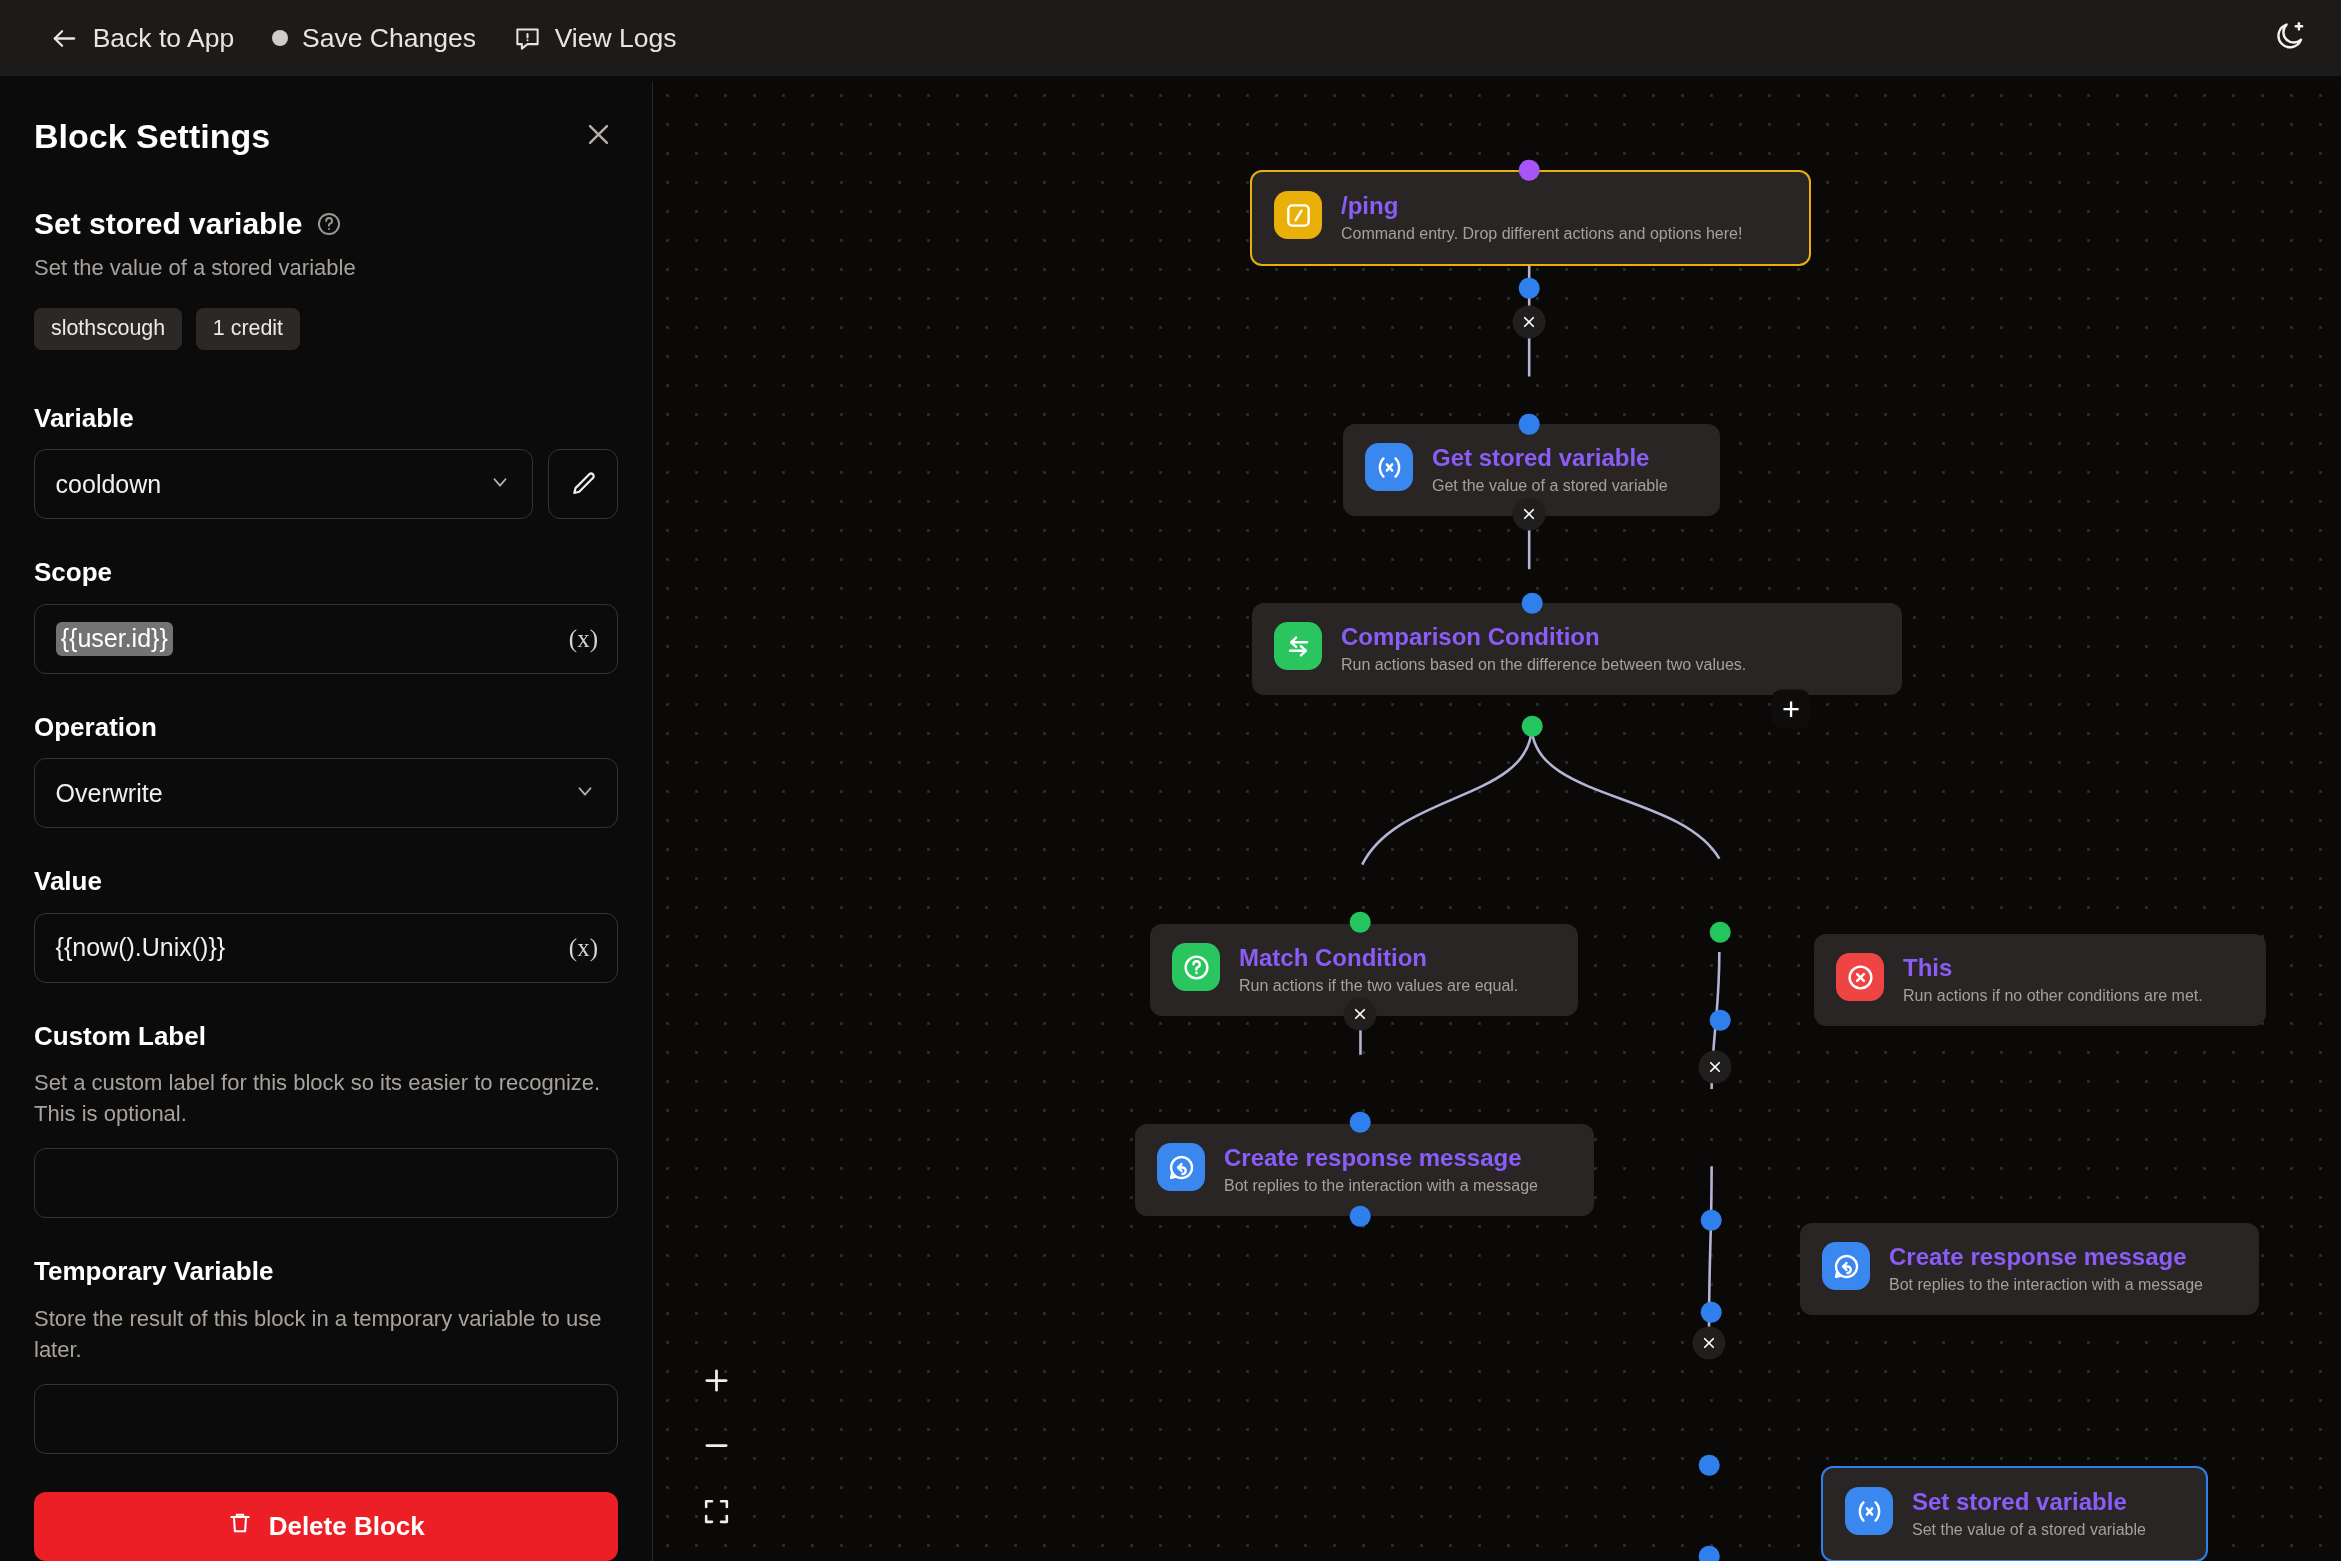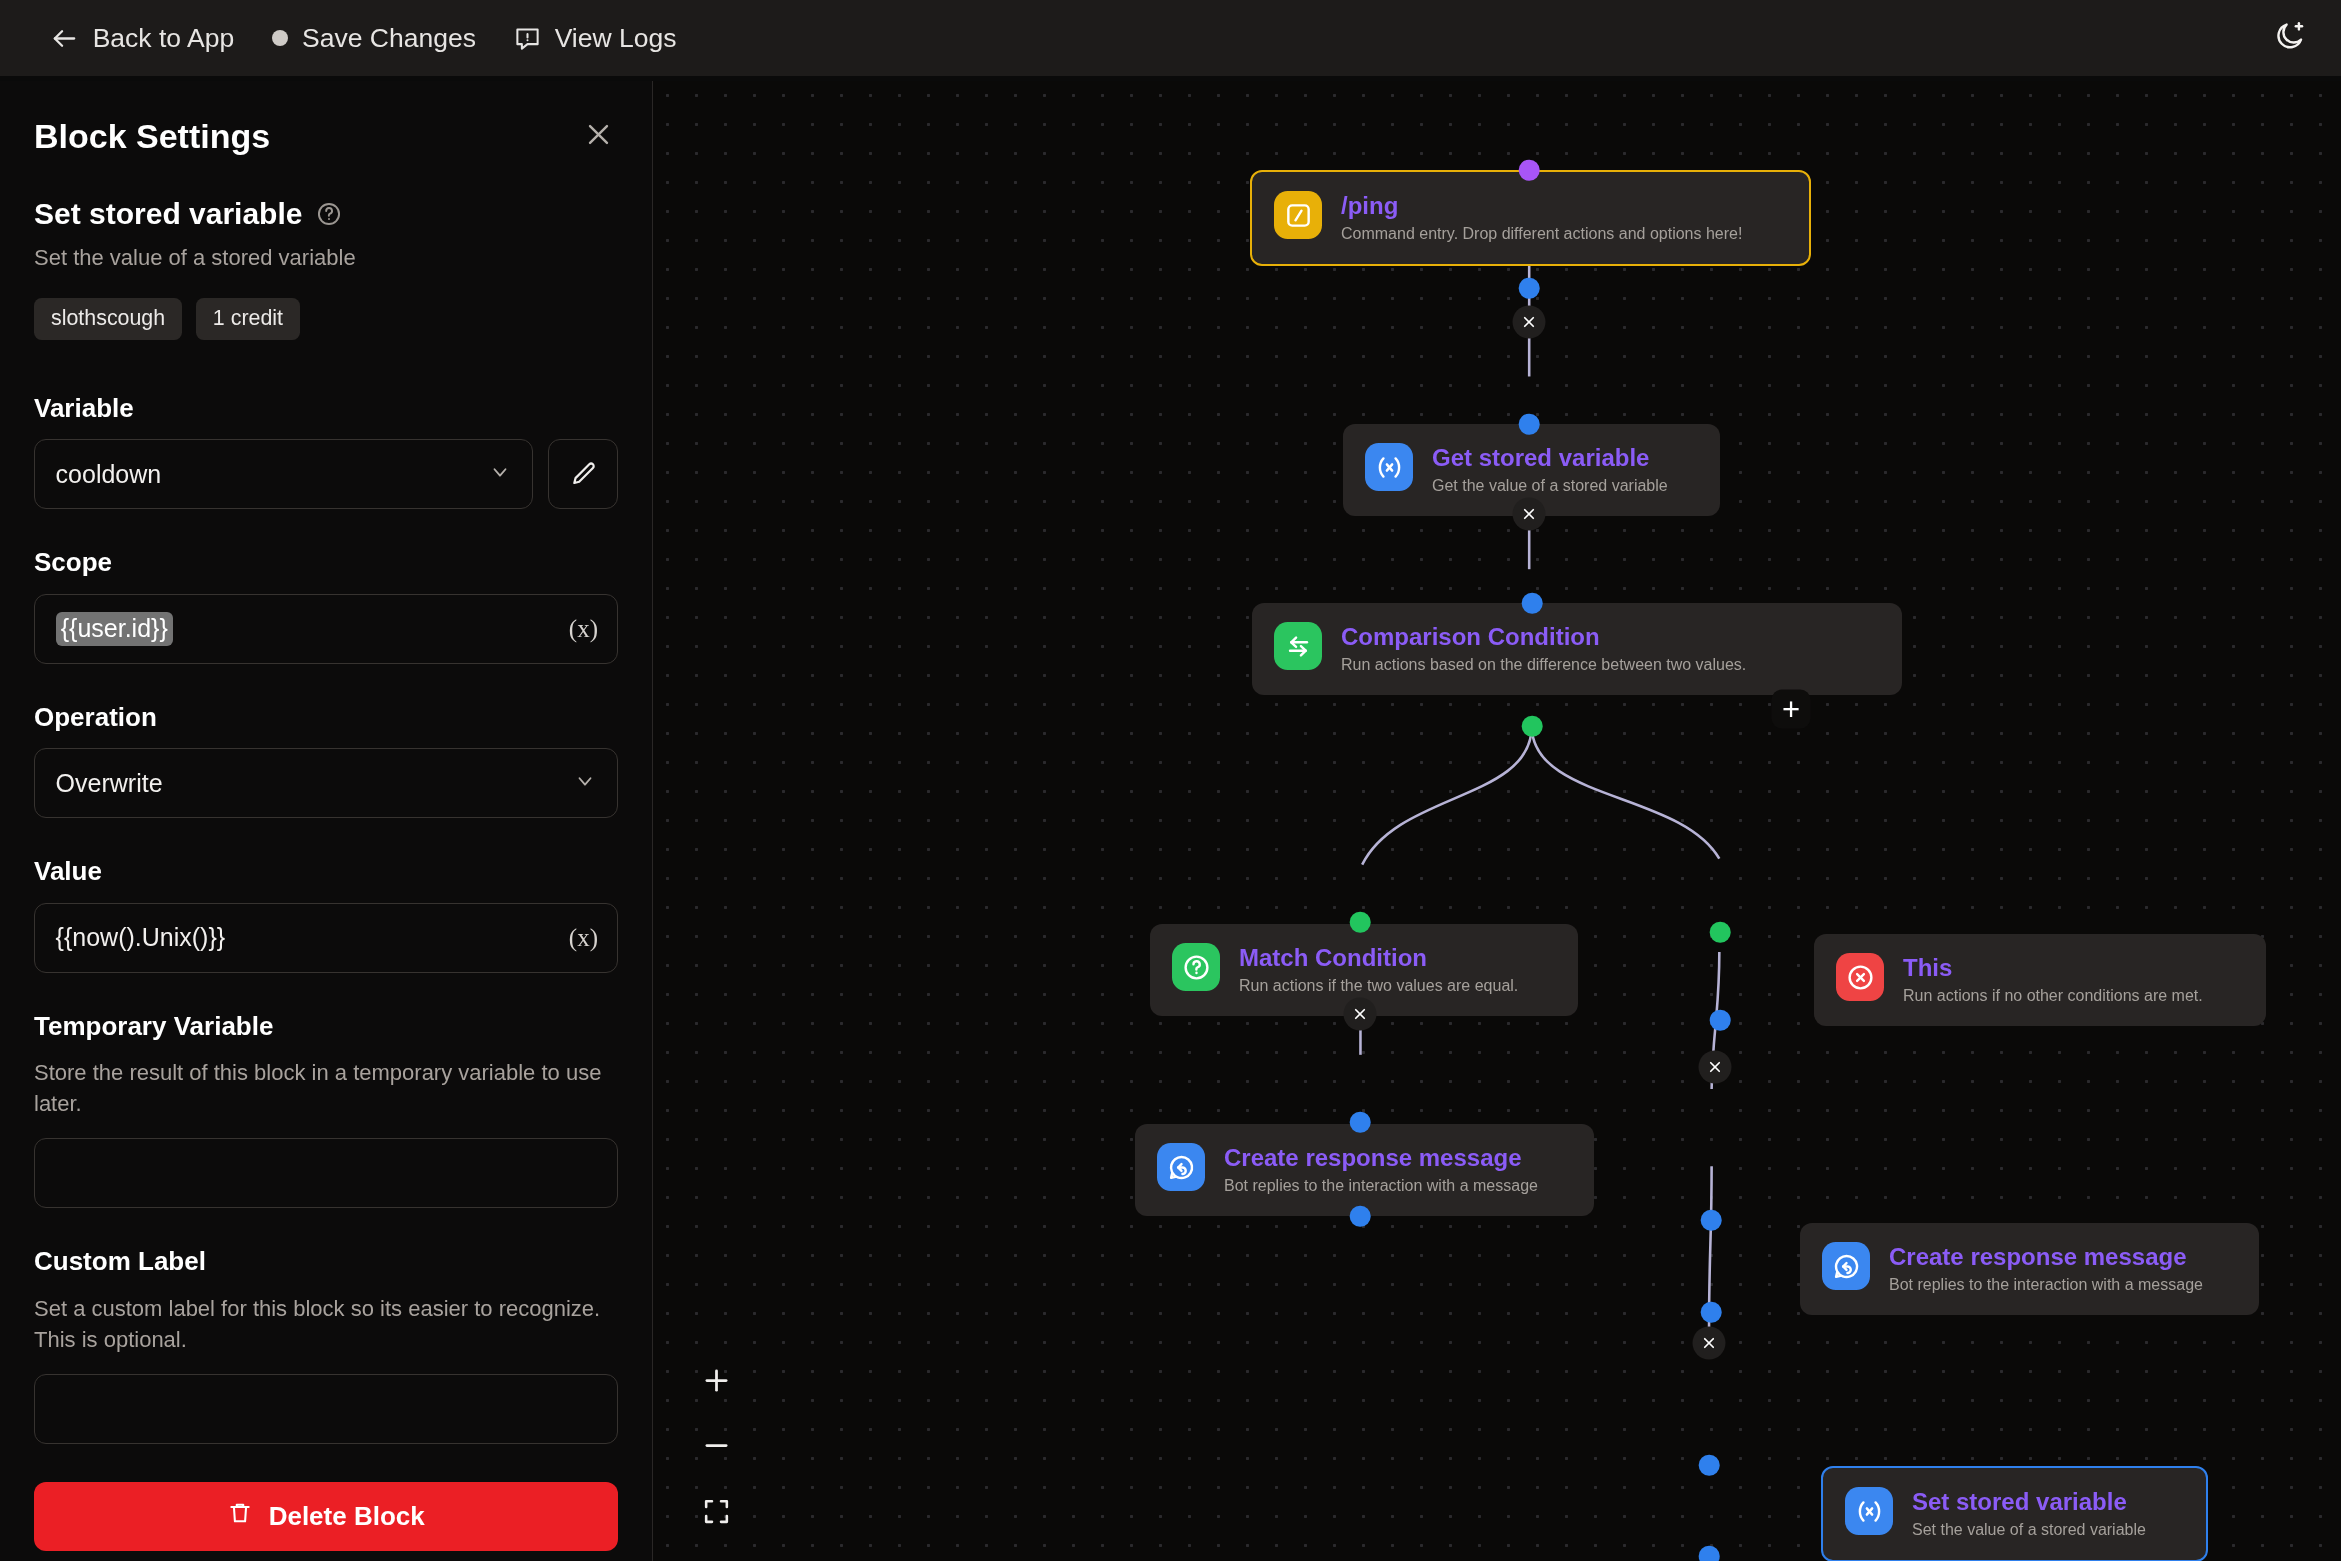--- a/index.html
+++ b/index.html
@@ -46,21 +46,21 @@
     position: absolute; top: 81px; left: 0;
     width: 653px; height: 1480px;
     background: #0c0b0b;
     border-right: 0.9px solid #2a2726;
     padding: 34px 34px 0 34px;
     overflow: hidden;
     z-index: 20;
   }
   .sb-header {
     display: flex; align-items: center; justify-content: space-between;
-    margin-bottom: 40px;
+    margin-bottom: 50px;
   }
   .sb-title { font-size: 34px; font-weight: 700; color: #ffffff; }
   .close-x { cursor: pointer; padding: 5.1px; }
 
   .blk-name-row {
     display: flex; align-items: center; gap: 13.7px;
     margin-bottom: 13.7px;
   }
   .blk-name { font-size: 30px; font-weight: 700; color: #ffffff; }
   .help-icon { cursor: pointer; display: flex; }
@@ -331,30 +331,30 @@
 
   <div class="field-group">
     <div class="field-label">Value</div>
     <div class="inputbox">
       <span>{{now().Unix()}}</span>
       <span class="fx-icon">(x)</span>
     </div>
   </div>
 
   <div class="field-group">
+    <div class="field-label">Custom Label</div>
+    <div class="field-sub">Set a custom label for this block so its easier to recognize. This is optional.</div>
+    <div class="inputbox empty">
+      <span></span>
+    </div>
+  </div>
+
+  <div class="field-group">
     <div class="field-label">Temporary Variable</div>
     <div class="field-sub">Store the result of this block in a temporary variable to use later.</div>
-    <div class="inputbox empty">
-      <span></span>
-    </div>
-  </div>
-
-  <div class="field-group">
-    <div class="field-label">Custom Label</div>
-    <div class="field-sub">Set a custom label for this block so its easier to recognize. This is optional.</div>
     <div class="inputbox empty">
       <span></span>
     </div>
   </div>
 
   <button class="btn-wide btn-delete">
     <span>
       <svg width="26" height="26" viewBox="0 0 24 24" fill="none" stroke="#ffffff" stroke-width="1.9" stroke-linecap="round" stroke-linejoin="round">
           <polyline points="4,6.5 20,6.5"></polyline>
           <path d="M9 6.5V4.3h6v2.2"></path>

